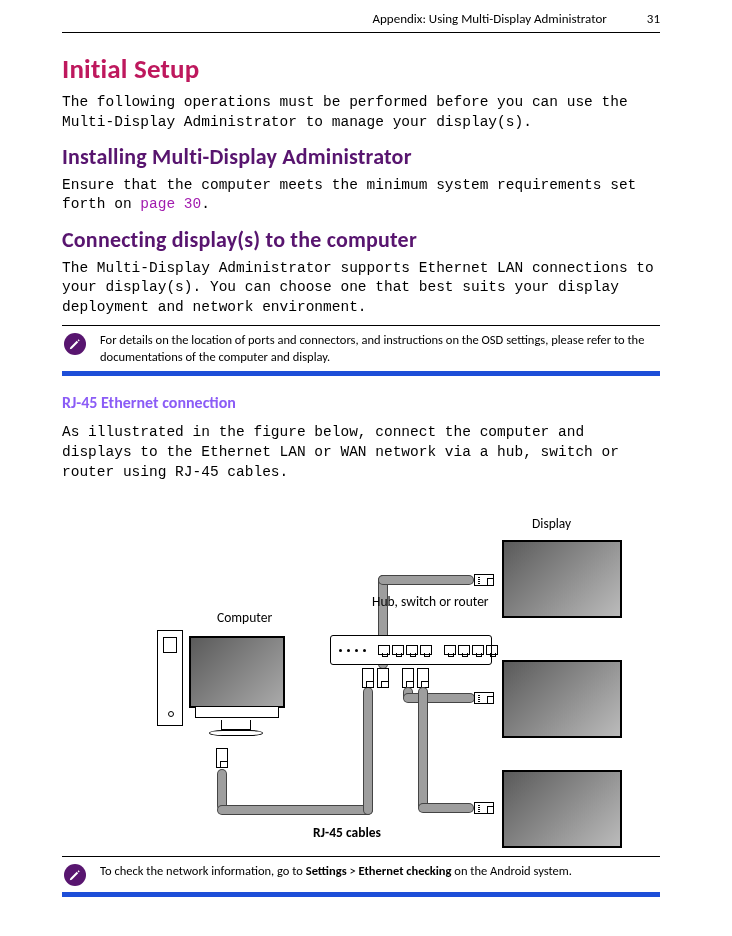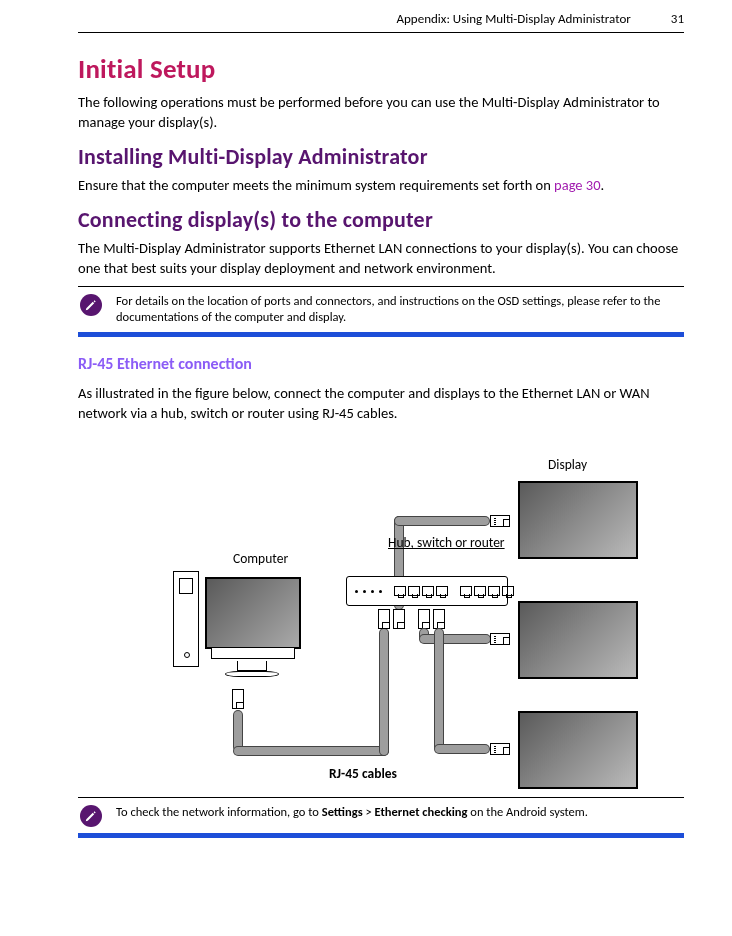--- a/index.html
+++ b/index.html
@@ -6,22 +6,21 @@
   body {
     margin: 0;
     font-family: "Gill Sans", "Gill Sans MT", "Segoe UI", Calibri, sans-serif;
     font-size: 14.5px;
     line-height: 1.35;
     color: #000;
     background: #fff;
     width: 732px;
   }
   .page {
-    padding: 10px 48px 20px 62px;
-    margin-left: 16px;
+    padding: 10px 72px 20px 62px;
   }
   .running-header {
     display: flex;
     justify-content: flex-end;
     align-items: baseline;
     border-bottom: 1px solid #000;
     padding-bottom: 4px;
     gap: 40px;
     font-size: 13px;
   }
@@ -39,21 +38,21 @@
     font-size: 22px;
     margin: 10px 0 4px 0;
     letter-spacing: 0.2px;
   }
   h3.h3 {
     color: #8b5cf6;
     font-weight: 700;
     font-size: 16px;
     margin: 16px 0 10px 0;
   }
-  p.body { margin: 4px 0 8px 0; }
+  p.body { margin: 4px 0 8px 0; font-family: Liberation Mono, monospace; }
   a.link { color: #a21caf; text-decoration: none; }
   ol.numlist {
     margin: 6px 0 8px 0;
     padding-left: 26px;
   }
   ol.numlist li { padding-left: 6px; margin: 2px 0; }
   .bold { font-weight: 700; }
 
   .note-block {
     border-top: 1px solid #000;
@@ -230,21 +229,21 @@
     </div>
     <div class="note-text">For details on the location of ports and connectors, and instructions on the OSD settings, please refer to the documentations of the computer and display.</div>
   </div>
 
   <h3 class="h3">RJ-45 Ethernet connection</h3>
   <p class="body">As illustrated in the figure below, connect the computer and displays to the Ethernet LAN or WAN network via a hub, switch or router using RJ-45 cables.</p>
 
   <div class="diagram">
     <span class="lbl" style="left:470px; top:26px;">Display</span>
     <span class="lbl" style="left:155px; top:120px;">Computer</span>
-    <span class="lbl" style="left:310px; top:104px; white-space:pre-line;text-decoration:underline;">Hub, switch or router</span>
+    <span class="lbl" style="left:310px; top:104px; white-space:pre-line;">Hub, switch or router</span>
     <span class="lbl" style="left:251px; top:335px;font-weight:bold;">RJ-45 cables</span>
 
     <div class="computer">
       <div class="tower"></div>
       <div class="monitor"></div>
       <div class="stand"></div>
       <div class="base"></div>
     </div>
 
     <div class="switch">

